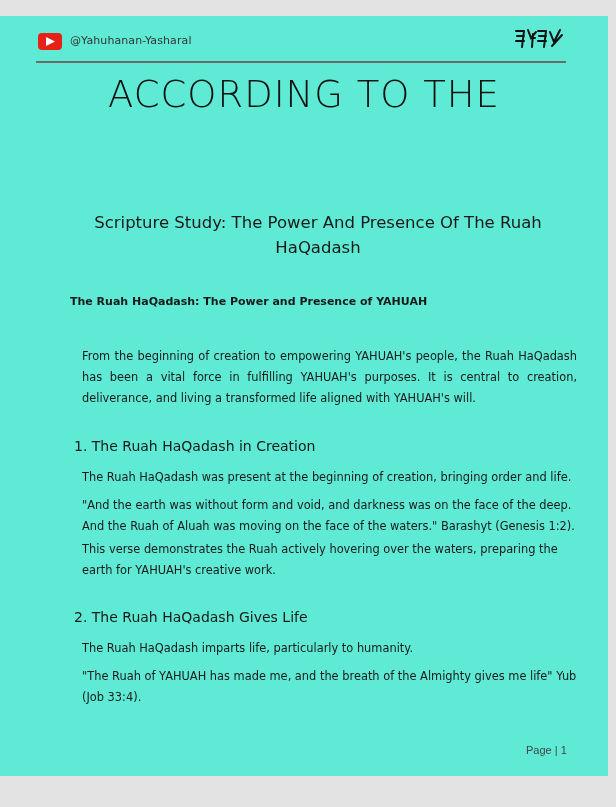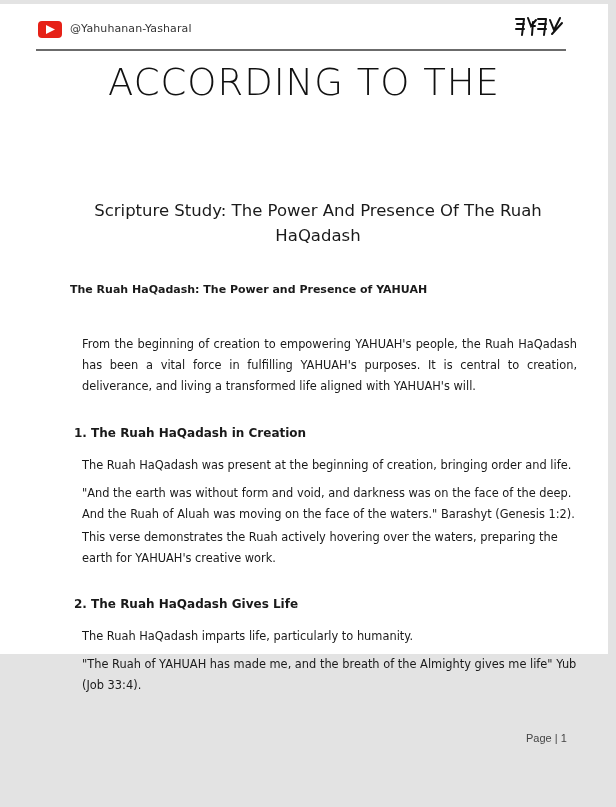--- a/index.html
+++ b/index.html
@@ -5,23 +5,23 @@
     * { margin: 0; padding: 0; box-sizing: border-box; }
     html, body { width: 616px; height: 807px; overflow: hidden; }
     body {
       background: #e3e3e3;
       position: relative;
       font-family: "DejaVu Sans", sans-serif;
       color: #111;
     }
     .page {
       position: absolute;
-      left: 0; top: 4px;
-      width: 608px; height: 650px;
-      background: #ffffff;
+      left: 0; top: 16px;
+      width: 608px; height: 760px;
+      background: #5eead4;
     }
     .header {
       position: absolute;
       left: 36px; top: 0;
       width: 530px; height: 47px;
     }
     .yt-logo {
       position: absolute;
       left: 2px; top: 17px;
       width: 24px; height: 17px;
@@ -90,22 +90,22 @@
       position: absolute;
       left: 0; width: 495px;
       line-height: 21px;
       text-align: justify;
       margin-left: 12px;
     }
     .p-intro { top: 330px; }
     .sec-heading {
       position: absolute;
       left: 4px;
-      font-weight: bold;
-      font-size: 12px;
+      font-weight: normal;
+      font-size: 14px;
       white-space: nowrap;
     }
     .h1 { top: 422px; }
     .p-1a { top: 451px; text-align: left; white-space: nowrap; }
     .p-1b { top: 479px; text-align: left; }
     .p-1c { top: 523px; text-align: left; }
     .h2 { top: 593px; }
     .p-2a { top: 622px; text-align: left; white-space: nowrap; }
     .p-2b { top: 650px; text-align: left; }
     .page-num {

